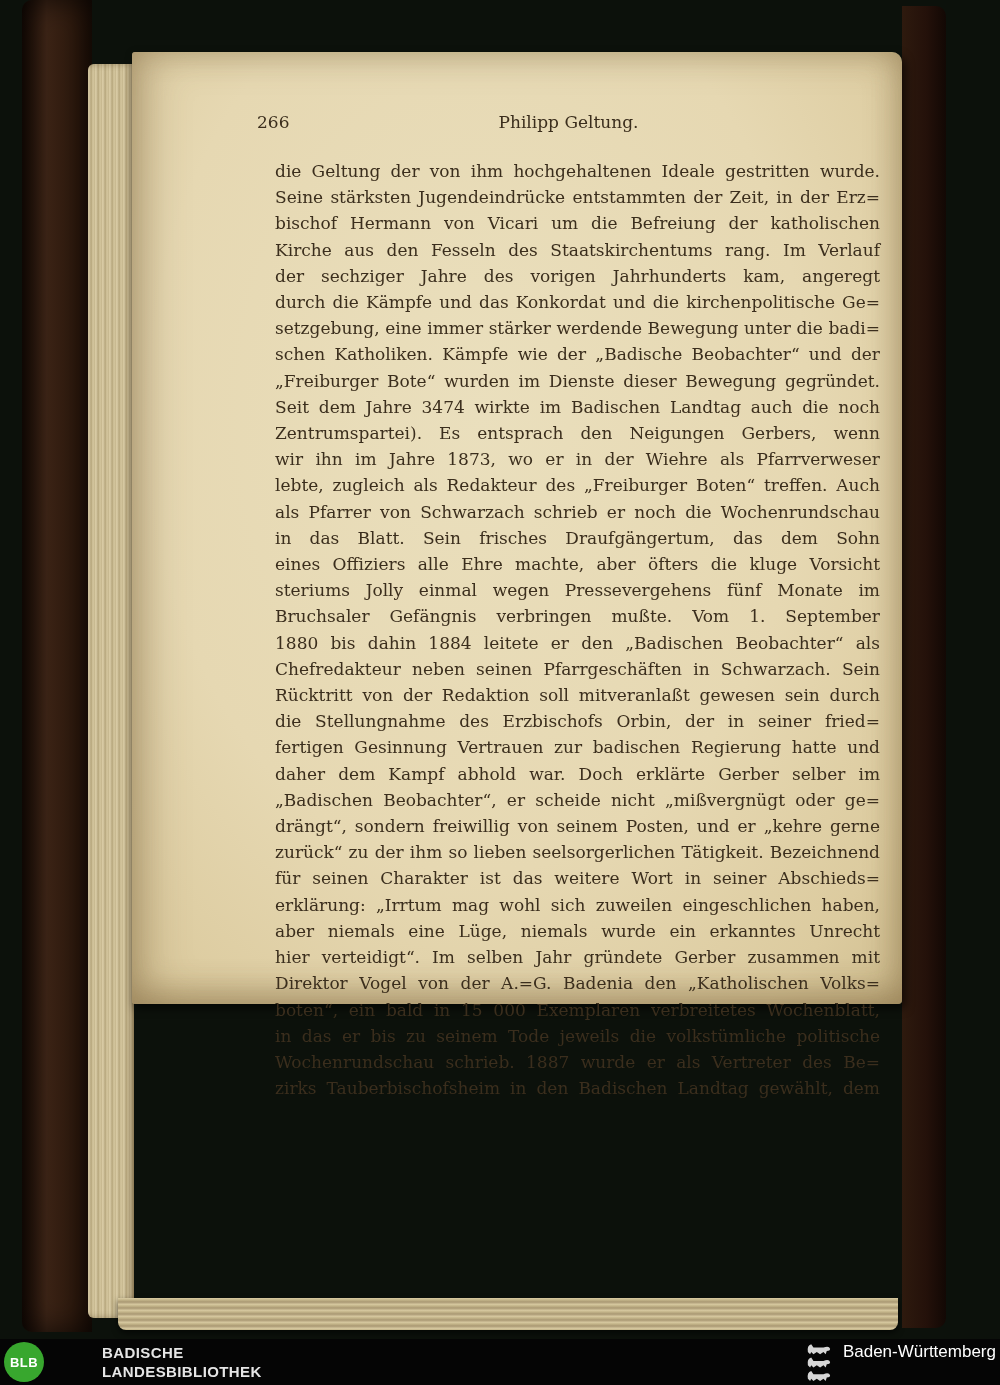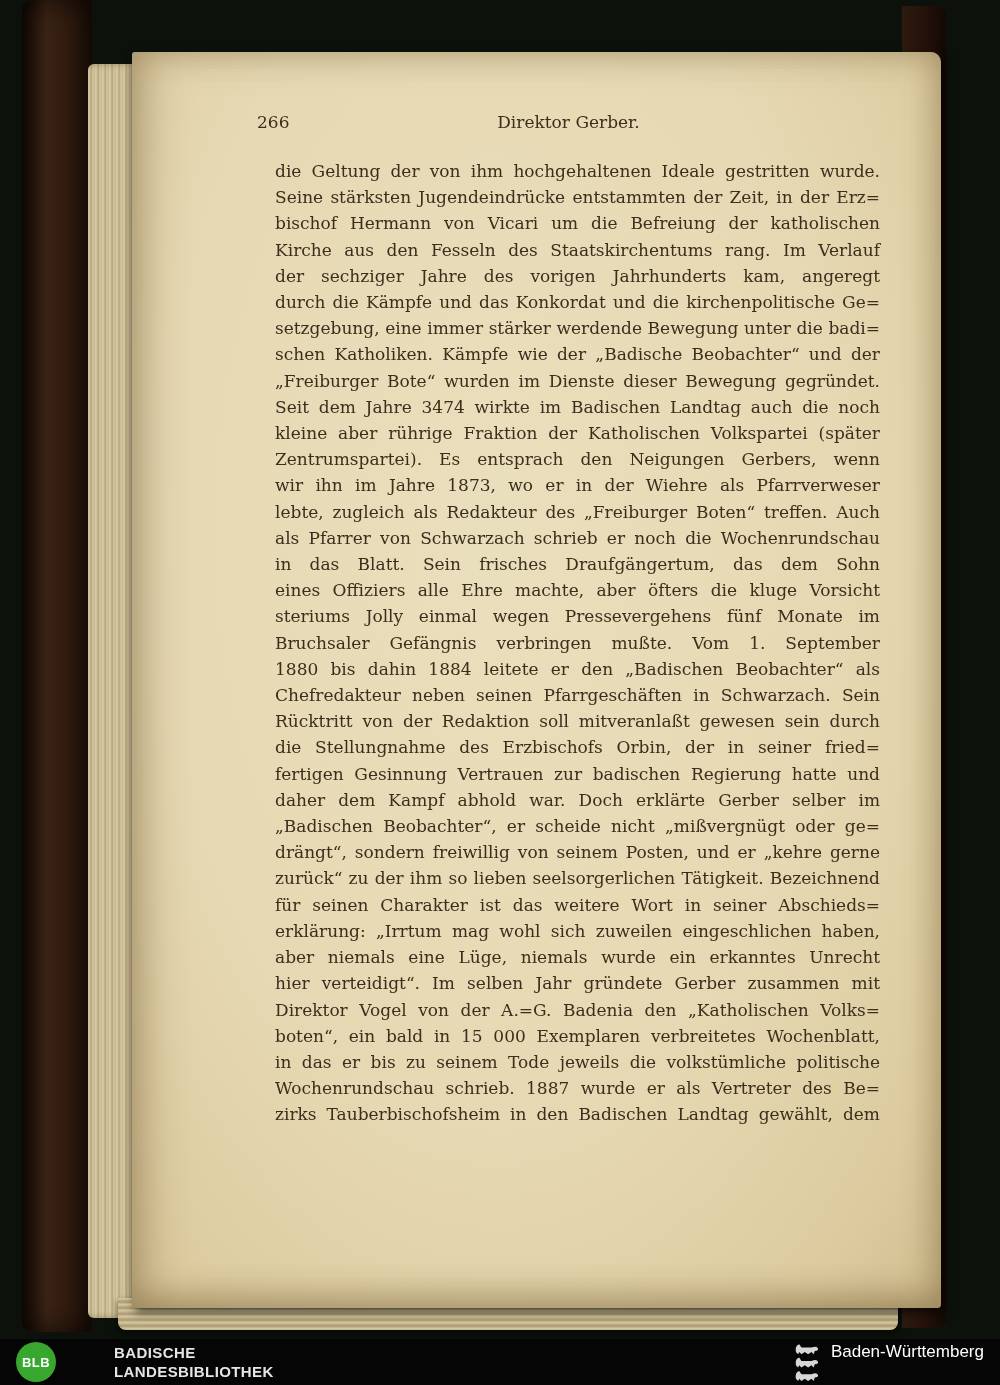--- a/index.html
+++ b/index.html
@@ -33,30 +33,29 @@
     border-radius:0 0 8px 8px;
     box-shadow:0 3px 6px rgba(0,0,0,.6);
   }
   .cover-right{
     position:absolute;left:902px;top:6px;width:44px;height:1322px;
     background:linear-gradient(90deg,#2e1a0e 0%,#24110a 55%,#120804 100%);
     border-radius:0 10px 10px 0;
   }
 
   .page{
-    position:absolute;left:132px;top:52px;width:770px;height:1256px;
+    position:absolute;left:132px;top:52px;width:770px;height:952px;
     background:
       radial-gradient(ellipse at 45% 38%, #eadfbd 0%, #e6d8b2 55%, #dccb9f 85%, #cfbd8f 100%);
     border-radius:3px 10px 4px 3px;
     box-shadow:
       inset 18px 0 40px rgba(110,85,45,.28),
       inset -10px 0 30px rgba(110,85,45,.22),
       inset 0 -14px 30px rgba(110,85,45,.25),
       3px 4px 10px rgba(0,0,0,.65);
-    padding-left: 39px;
   }
   .page-inner{
     position:absolute;left:125px;top:60px;width:623px;
     color:#3b2e1d;
     font-family:"DejaVu Serif", serif;
   }
   .running-header{
     position:relative;height:26px;margin-bottom:20px;
     font-size:17px;
   }
@@ -69,21 +68,21 @@
     text-align-last:justify;
     white-space:normal;
     margin-left:18px;
   }
 
   
   .footer-bar{
     position:absolute;left:0;bottom:0;width:1000px;height:46px;
     background:#050505;
     display:flex;align-items:center;justify-content:space-between;
-    padding:0 16px;box-sizing:border-box;
+    padding:0 4px;box-sizing:border-box;
     z-index:10;
   }
   .footer-left{display:flex;align-items:center;gap:12px;}
   .blb-logo{
     width:40px;height:40px;border-radius:50%;
     background:#38a72e;
     display:flex;align-items:center;justify-content:center;
     color:#ffffff;font-weight:bold;font-size:13px;letter-spacing:.5px;
   }
   .library-name{
@@ -101,34 +100,33 @@
 <div class="scene">
   <div class="spine-left"></div>
   <div class="page-edges-left"></div>
   <div class="page-edges-bottom"></div>
   <div class="cover-right"></div>
 
   <div class="page">
     <div class="page-inner">
       <div class="running-header">
         <span class="page-number">266</span>
-        <span class="running-title">Direktor Gerber.</span>
+        <span class="running-title">Philipp Geltung.</span>
       </div>
       <div class="body-text">
           <div class="line">die Geltung der von ihm hochgehaltenen Ideale gestritten wurde.</div>
           <div class="line">Seine stärksten Jugendeindrücke entstammten der Zeit, in der Erz=</div>
           <div class="line">bischof Hermann von Vicari um die Befreiung der katholischen</div>
           <div class="line">Kirche aus den Fesseln des Staatskirchentums rang. Im Verlauf</div>
           <div class="line">der sechziger Jahre des vorigen Jahrhunderts kam, angeregt</div>
           <div class="line">durch die Kämpfe und das Konkordat und die kirchenpolitische Ge=</div>
           <div class="line">setzgebung, eine immer stärker werdende Bewegung unter die badi=</div>
           <div class="line">schen Katholiken. Kämpfe wie der „Badische Beobachter“ und der</div>
           <div class="line">„Freiburger Bote“ wurden im Dienste dieser Bewegung gegründet.</div>
           <div class="line">Seit dem Jahre 3474 wirkte im Badischen Landtag auch die noch</div>
-          <div class="line">kleine aber rührige Fraktion der Katholischen Volkspartei (später</div>
           <div class="line">Zentrumspartei). Es entsprach den Neigungen Gerbers, wenn</div>
           <div class="line">wir ihn im Jahre 1873, wo er in der Wiehre als Pfarrverweser</div>
           <div class="line">lebte, zugleich als Redakteur des „Freiburger Boten“ treffen. Auch</div>
           <div class="line">als Pfarrer von Schwarzach schrieb er noch die Wochenrundschau</div>
           <div class="line">in das Blatt. Sein frisches Draufgängertum, das dem Sohn</div>
           <div class="line">eines Offiziers alle Ehre machte, aber öfters die kluge Vorsicht</div>
           <div class="line">steriums Jolly einmal wegen Pressevergehens fünf Monate im</div>
           <div class="line">Bruchsaler Gefängnis verbringen mußte. Vom 1. September</div>
           <div class="line">1880 bis dahin 1884 leitete er den „Badischen Beobachter“ als</div>
           <div class="line">Chefredakteur neben seinen Pfarrgeschäften in Schwarzach. Sein</div>

